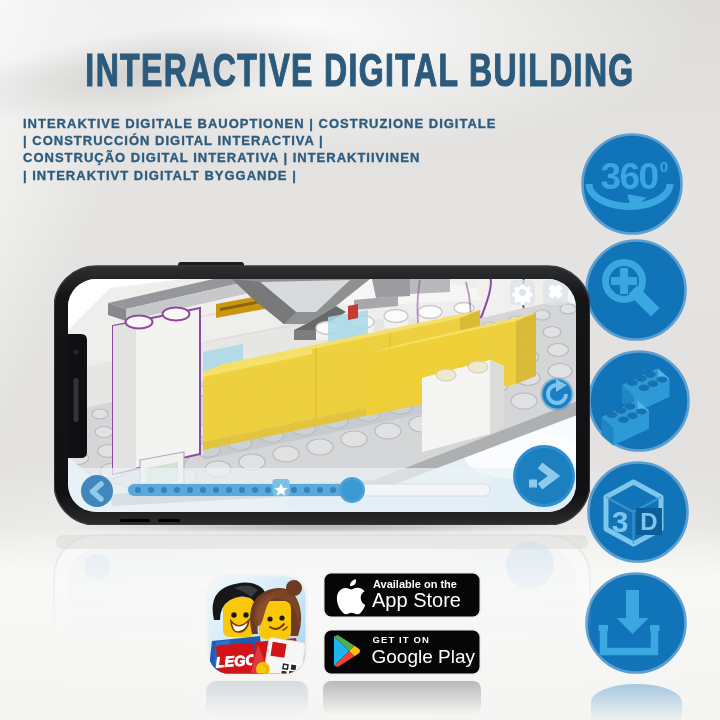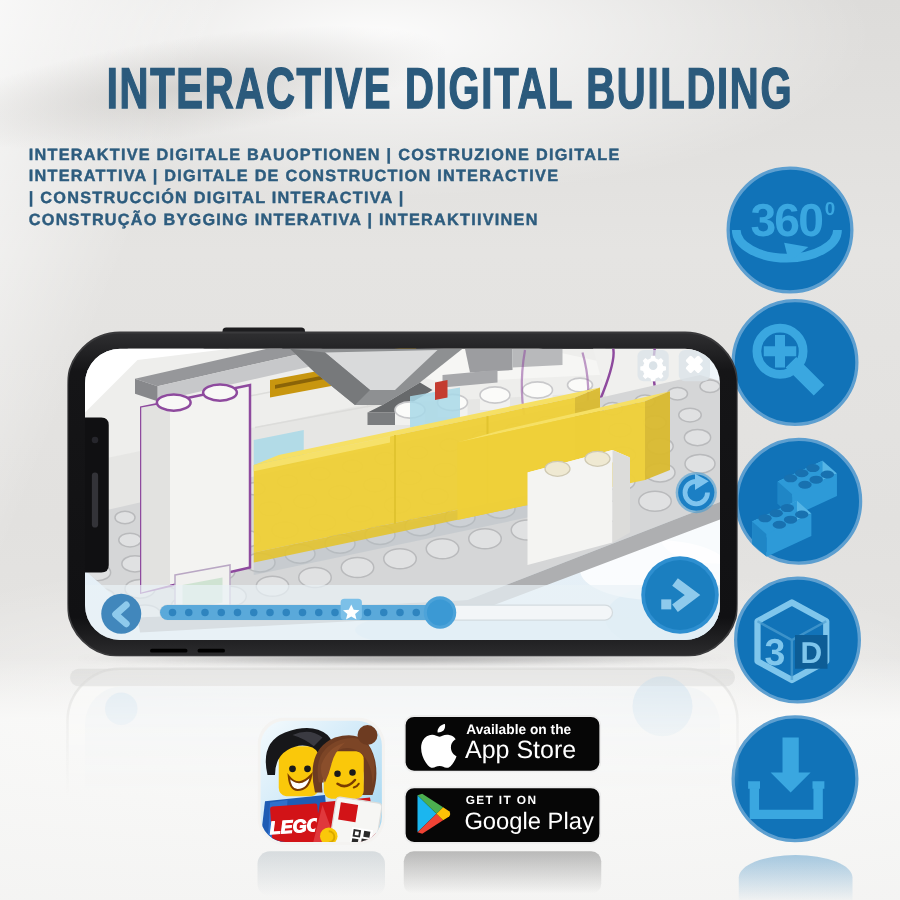--- a/index.html
+++ b/index.html
@@ -21,23 +21,23 @@
 
   <div class="abs" style="left:-60px;top:30px;width:420px;height:80px;border-radius:50%;
     background:radial-gradient(closest-side, rgba(185,182,178,0.5), rgba(185,182,178,0)); transform:rotate(-8deg);"></div>
 
   <span id="ttl" class="abs" style="left:360px;top:43px;font-weight:bold;font-size:46px;color:#2b5a7c;-webkit-text-stroke:1.2px #2b5a7c;
       letter-spacing:2px;transform:scale(0.695,1.0) translateX(-50%);transform-origin:0 0;white-space:nowrap;">INTERACTIVE DIGITAL BUILDING</span>
 
   <div class="abs" id="sub" style="left:343px;top:115px;transform:translateX(-50%);width:640px;
     text-align:left;font-weight:bold;font-size:13px;line-height:17.2px;letter-spacing:1.0px;color:#2d5c7e;-webkit-text-stroke:0.35px #2d5c7e;white-space:nowrap;">
     <div>INTERAKTIVE DIGITALE BAUOPTIONEN | COSTRUZIONE DIGITALE</div>
-    <div>INTERATTIVA | DIGITALE DE CONSTRUCTION INTERACTIVE</div>
     <div>| CONSTRUCCIÓN DIGITAL INTERACTIVA |</div>
-    <div>CONSTRUÇÃO BYGGING INTERATIVA | INTERAKTIIVINEN</div>
+    <div>CONSTRUÇÃO DIGITAL INTERATIVA | INTERAKTIIVINEN</div>
+    <div>| INTERAKTIVT DIGITALT BYGGANDE |</div>
   </div>
 
   <svg class="abs" style="left:577px;top:129px;" width="110" height="110" viewBox="0 0 110 110">
     <circle cx="55" cy="55" r="49.5" fill="#1173b8" stroke="#5d9fd0" stroke-width="2.6"></circle>
     <path d="M 12 55 A 40.5 22.5 0 0 0 93 55" fill="none" stroke="#3aa7e0" stroke-width="7"></path>
     <g transform="rotate(-14 60 71)">
         <polygon points="52,63 70,71 52,79" fill="#3aa7e0"></polygon>
       </g>
     <text x="52" y="60" font-family="Liberation Sans,sans-serif" font-size="37" font-weight="bold" text-anchor="middle" letter-spacing="-1.5" fill="#3aa7e0">360</text>
     <text x="87" y="43" font-family="Liberation Sans,sans-serif" font-size="15" font-weight="bold" text-anchor="middle" fill="#3aa7e0">0</text>

